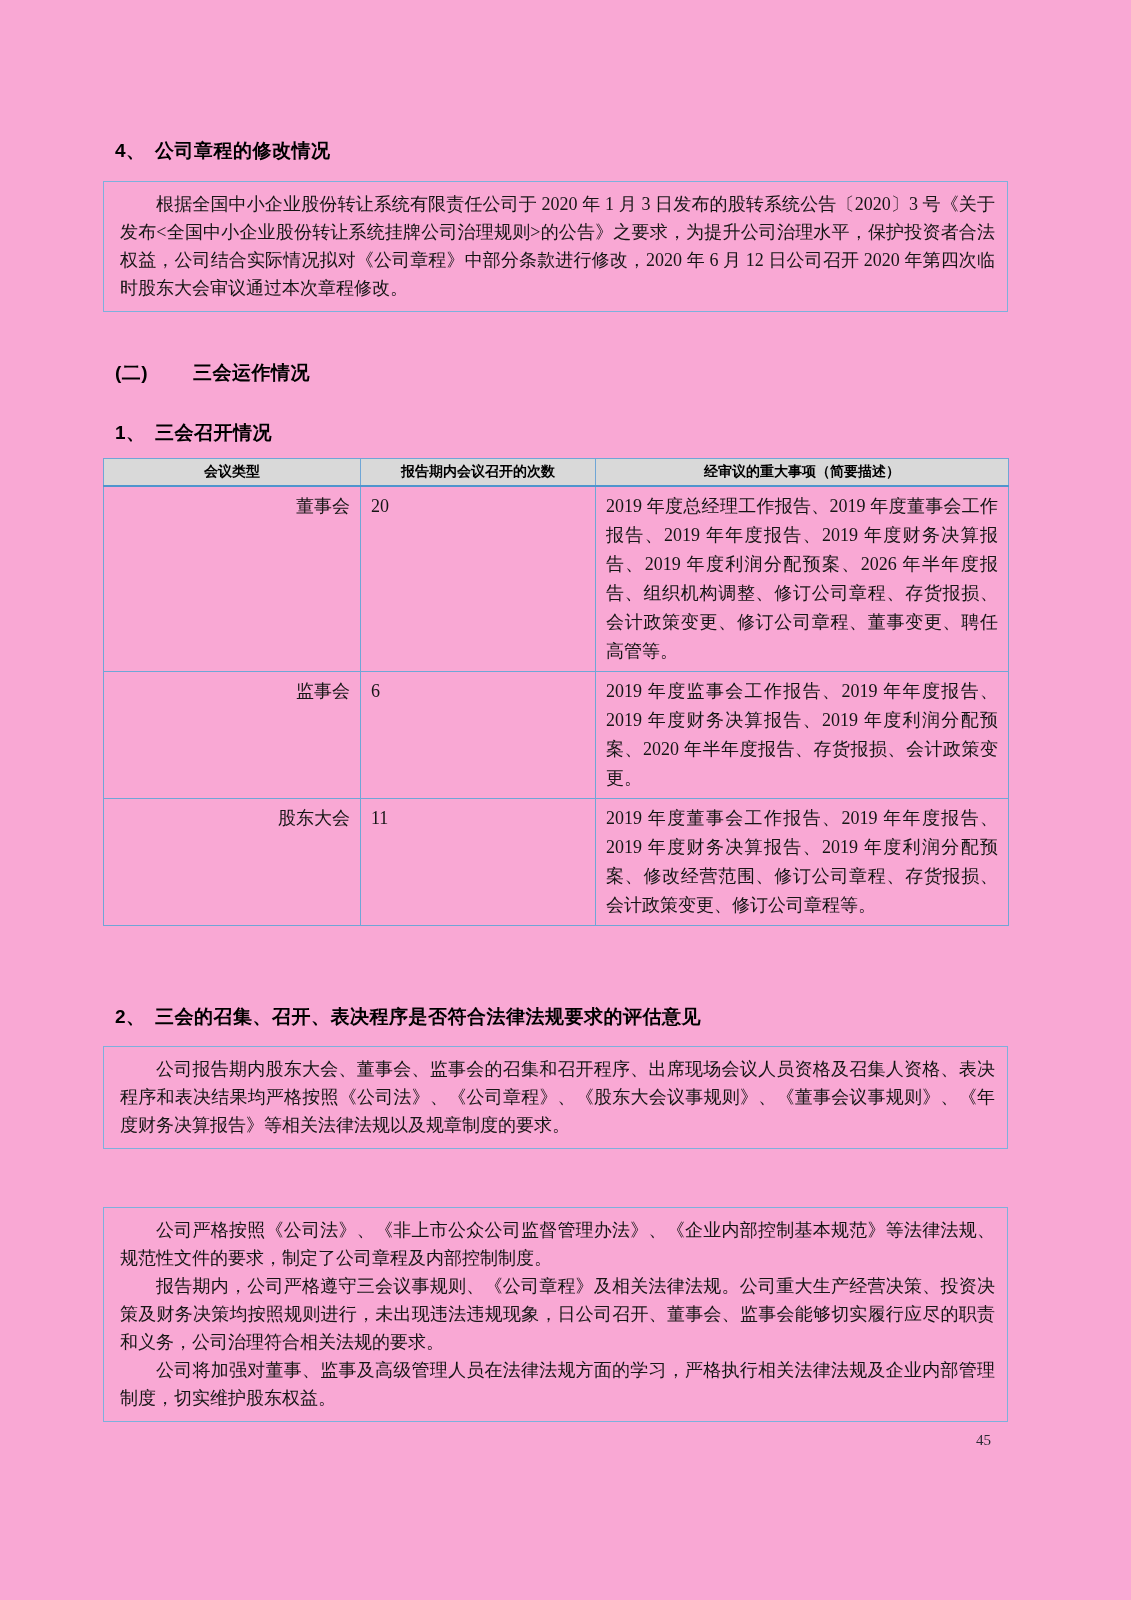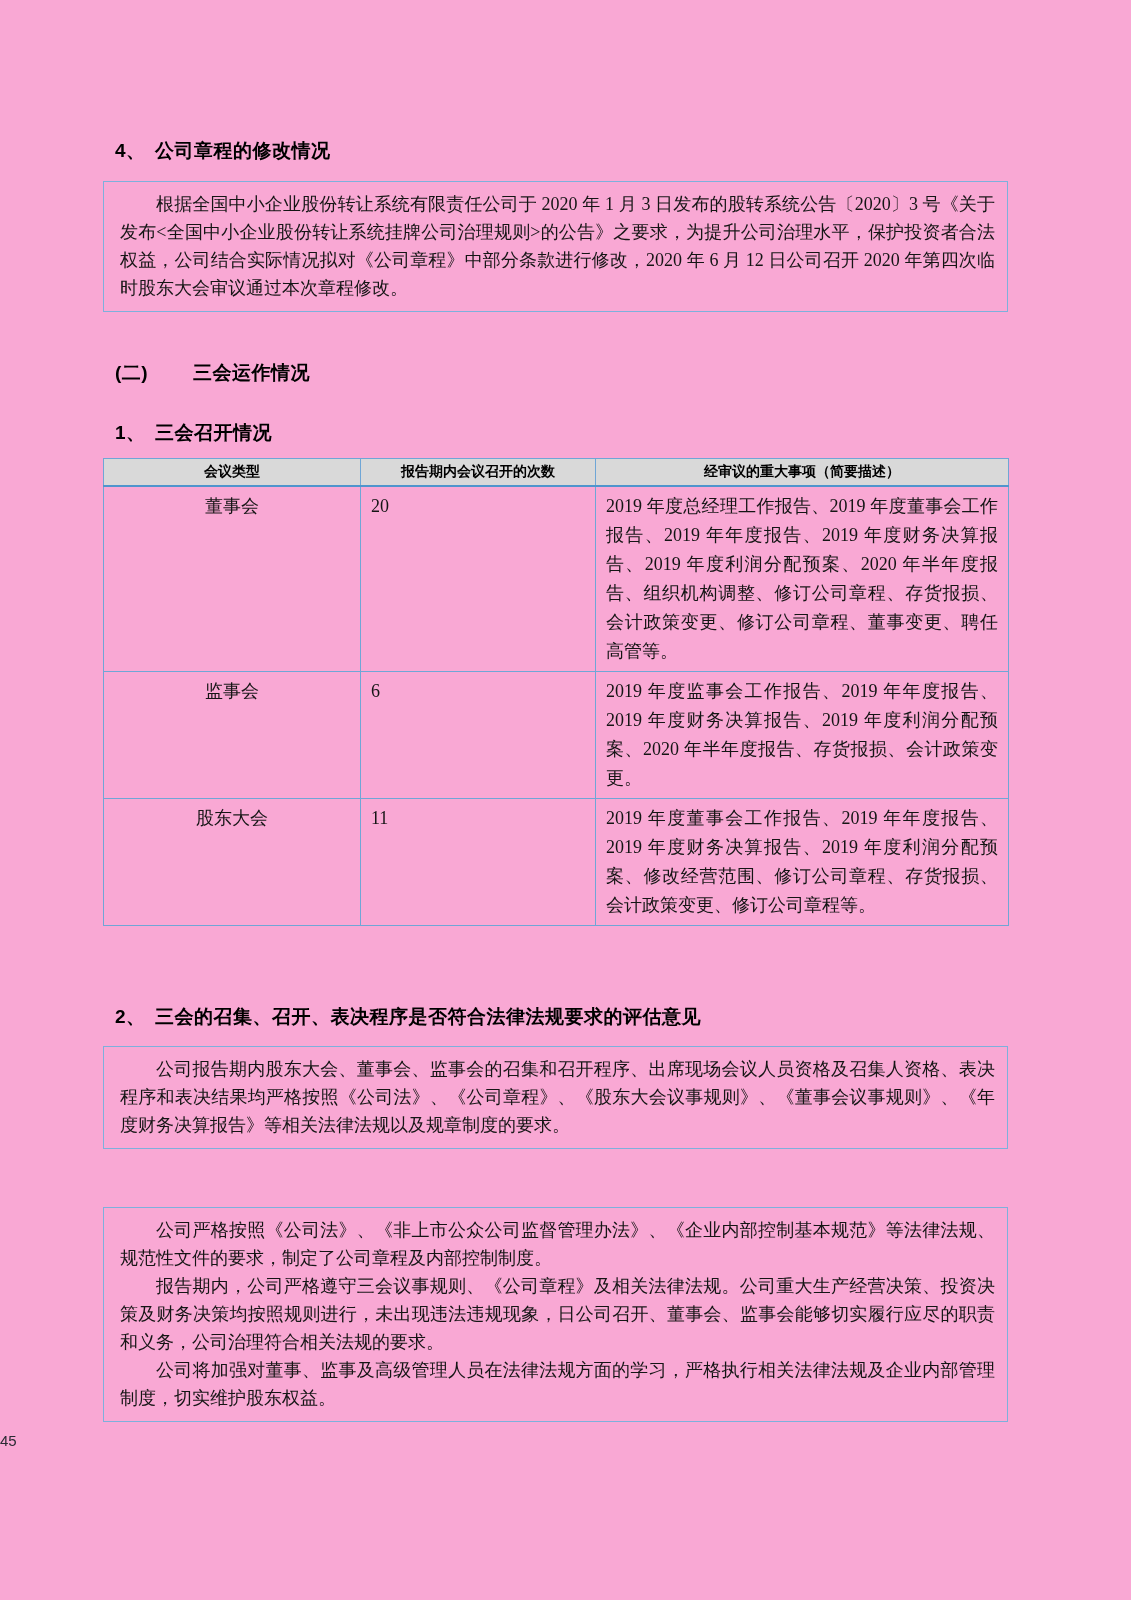--- a/index.html
+++ b/index.html
@@ -58,37 +58,37 @@
     border-bottom: 2px solid #4f95cd;
     color: #000000;
   }
   .gov-table td {
     border: 1px solid #6fa6d6;
     vertical-align: top;
     padding: 5px 10px;
     line-height: 29px;
     color: #151515;
   }
-  .gov-table td.cell-type { text-align: center; }
+  .gov-table td.cell-type { text-align: right; }
   .gov-table td.cell-count { text-align: left; }
   .gov-table td.cell-matters { text-align: justify; }
   .spacer-a { height: 48px; }
   .spacer-b { height: 34px; }
   .spacer-c { height: 12px; }
   .spacer-d { height: 78px; }
   .spacer-e { height: 16px; }
   .spacer-f { height: 40px; }
   .spacer-g { height: 18px; }
   .page-number {
     position: absolute;
     left: 0;
     width: 991px;
     top: 1432px;
-    text-align: left;
-    font-family: Liberation Sans, sans-serif;
+    text-align: right;
+    font-family: Liberation Serif, serif;
     font-size: 15px;
     color: #2a2a33;
   }
 </style>
 </head>
 <body>
 
 <div class="page">
   <div class="content">
 
@@ -125,21 +125,21 @@
         <tr>
           <th>会议类型</th>
           <th>报告期内会议召开的次数</th>
           <th>经审议的重大事项（简要描述）</th>
         </tr>
       </thead>
       <tbody>
         <tr>
           <td class="cell-type">董事会</td>
           <td class="cell-count">20</td>
-          <td class="cell-matters">2019 年度总经理工作报告、2019 年度董事会工作报告、2019 年年度报告、2019 年度财务决算报告、2019 年度利润分配预案、2020 年半年度报告、组织机构调整、修订公司章程、存货报损、会计政策变更、修订公司章程、董事变更、聘任高管等。</td>
+          <td class="cell-matters">2019 年度总经理工作报告、2019 年度董事会工作报告、2019 年年度报告、2019 年度财务决算报告、2019 年度利润分配预案、2026 年半年度报告、组织机构调整、修订公司章程、存货报损、会计政策变更、修订公司章程、董事变更、聘任高管等。</td>
         </tr>
         <tr>
           <td class="cell-type">监事会</td>
           <td class="cell-count">6</td>
           <td class="cell-matters">2019 年度监事会工作报告、2019 年年度报告、2019 年度财务决算报告、2019 年度利润分配预案、2020 年半年度报告、存货报损、会计政策变更。</td>
         </tr>
         <tr>
           <td class="cell-type">股东大会</td>
           <td class="cell-count">11</td>
           <td class="cell-matters">2019 年度董事会工作报告、2019 年年度报告、2019 年度财务决算报告、2019 年度利润分配预案、修改经营范围、修订公司章程、存货报损、会计政策变更、修订公司章程等。</td>

